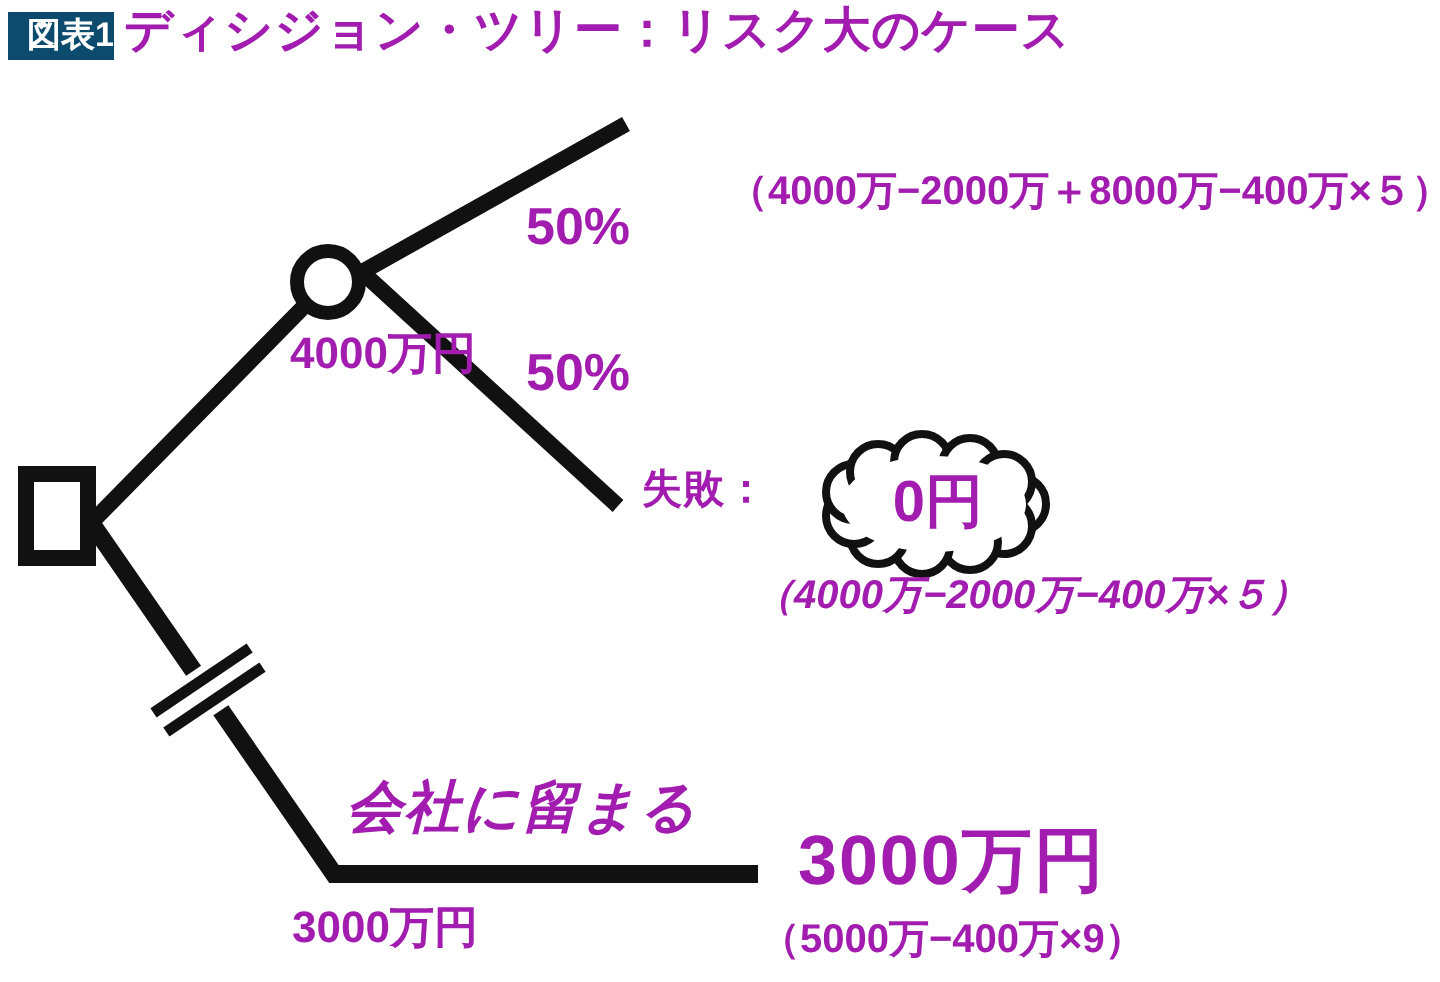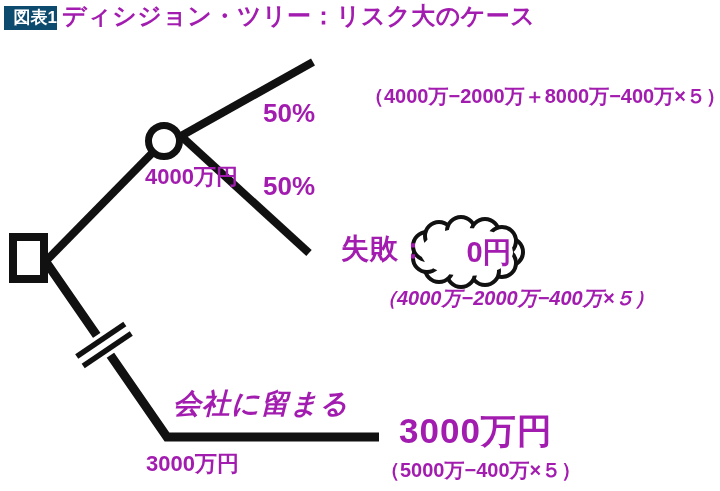--- a/index.html
+++ b/index.html
@@ -37,22 +37,22 @@
     text-align: right;
     line-height: 24px;
   }
   .title      { left: 62px;  top: 4px;   font-size: 24px; letter-spacing: 0.5px; }
   .dokuritsu  { left: 137px; top: 77px;  font-size: 27px; letter-spacing: 3px; }
   .prob-up    { left: 263px; top: 100px; font-size: 26px; }
   .prob-dn    { left: 263px; top: 173px; font-size: 26px; }
   .cost-ind   { left: 131px; top: 166px; font-size: 22px; margin-left: 14px; }
   .succ-label { left: 316px; top: 48px;  font-size: 30px; letter-spacing: 1px; }
   .succ-form  { left: 364px; top: 86px;  font-size: 20px; }
-  .fail-label { left: 321px; top: 235px; font-size: 28px; letter-spacing: 1px; margin-left: 20px; }
-  .fail-value { left: 469px; top: 252px; font-size: 29px; transform: translate(-50%, -50%); margin-left: 20px; }
+  .fail-label { left: 321px; top: 235px; font-size: 20px; letter-spacing: 1px; }
+  .fail-value { left: 469px; top: 252px; font-size: 29px; transform: translate(-50%, -50%); }
   .fail-form  { left: 377px; top: 288px; font-size: 20px; font-style: italic; }
   .stay-label { left: 173px; top: 390px; font-size: 28px; letter-spacing: 1px; font-style: italic; }
   .stay-cost  { left: 146px; top: 453px; font-size: 22px; }
   .stay-result{ left: 399px; top: 413px; font-size: 35px; letter-spacing: 1px; }
   .stay-form  { left: 380px; top: 460px; font-size: 20px; }
 </style>
 </head>
 <body>
 
 <div class="stage">
@@ -103,15 +103,15 @@
 
   <div class="lbl succ-form">（4000万−2000万＋8000万−400万×５）</div>
 
   <div class="lbl fail-label">失敗：</div>
   <div class="lbl fail-value">0円</div>
   <div class="lbl fail-form">（4000万−2000万−400万×５）</div>
 
   <div class="lbl stay-label">会社に留まる</div>
   <div class="lbl stay-cost">3000万円</div>
   <div class="lbl stay-result">3000万円</div>
-  <div class="lbl stay-form">（5000万−400万×５）</div>
+  <div class="lbl stay-form">（5000万−400万×9）</div>
 
 </div>
 
 </body></html>

